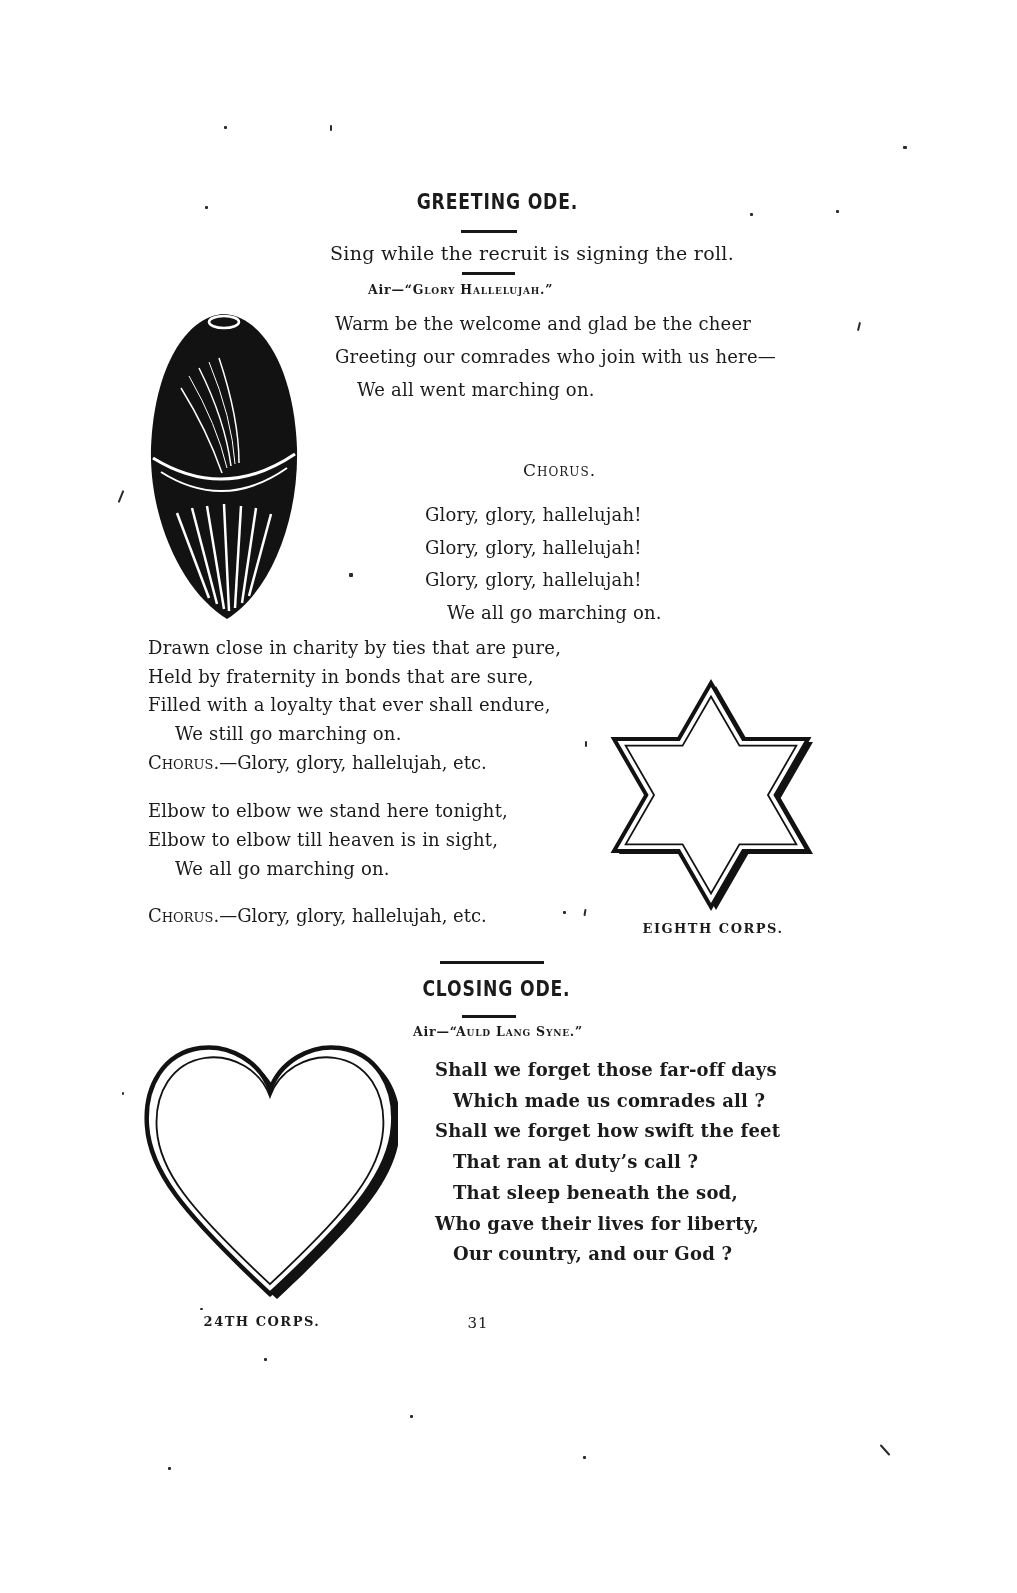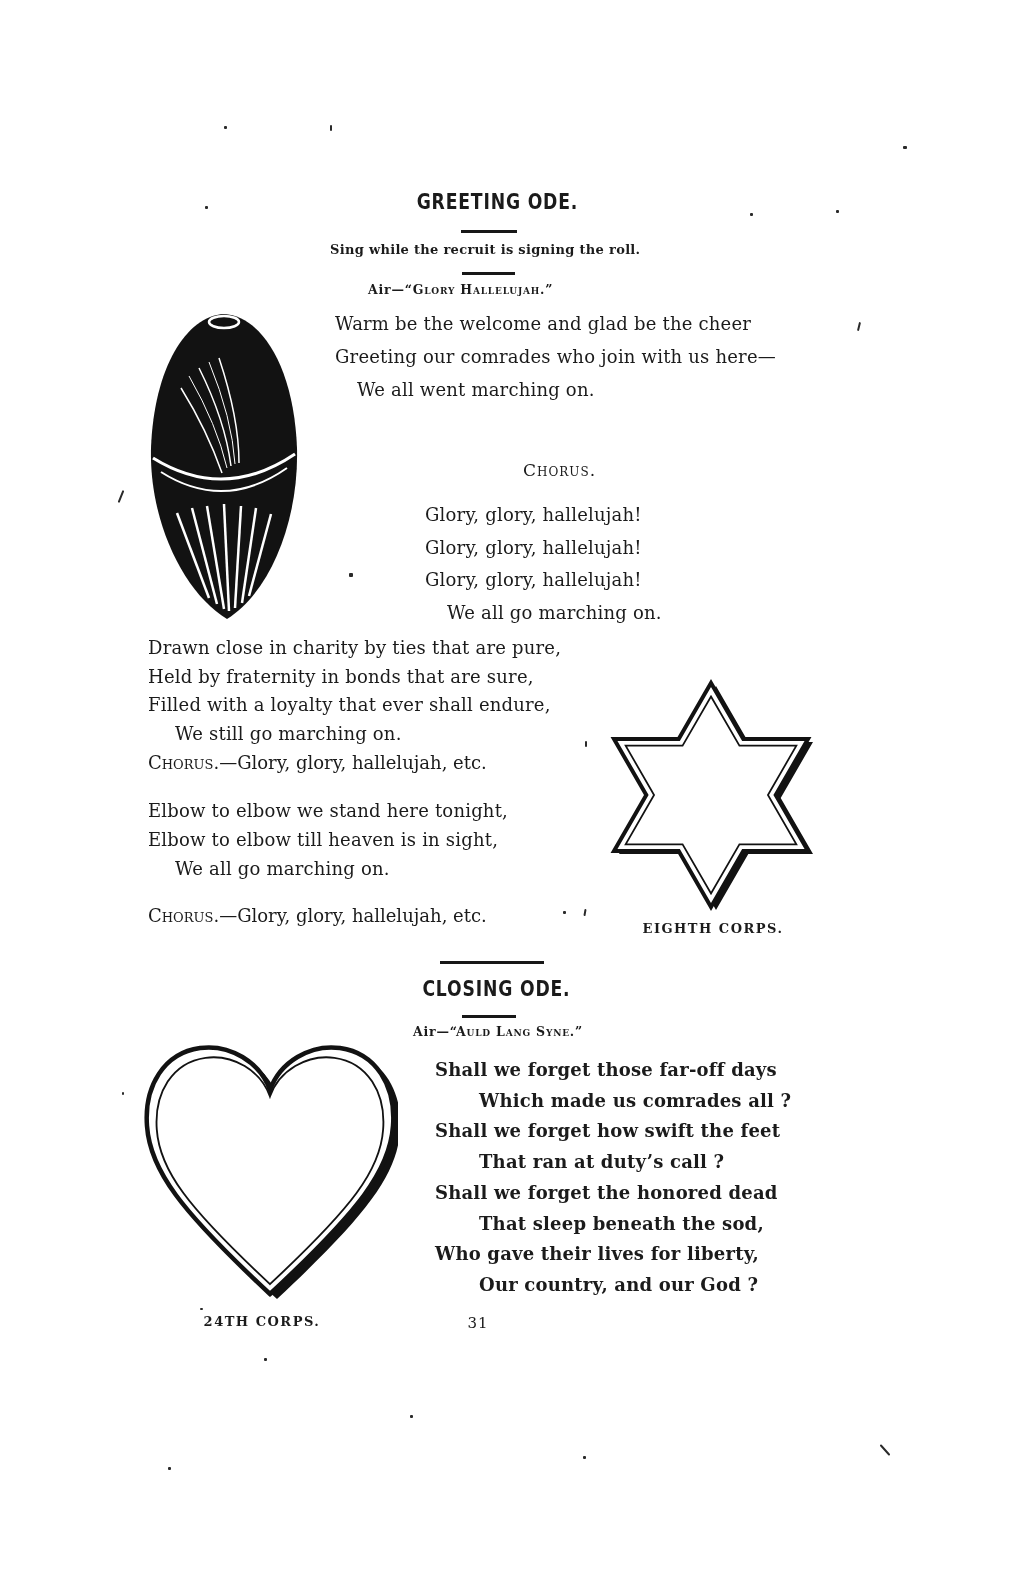--- a/index.html
+++ b/index.html
@@ -12,37 +12,37 @@
   .sc { font-variant:small-caps; }
 
   .ode-title {
     font-family:"DejaVu Sans", sans-serif; font-weight:bold;
     font-size:21px; letter-spacing:1px; line-height:1;
     transform:scaleX(0.82); transform-origin:center top;
     text-align:center; white-space:nowrap;
   }
   .rule { background:#171717; }
   .instruction {
-    font-weight:bold; font-size:13px; letter-spacing:0.3px;
+    font-weight:normal; font-size:19px; letter-spacing:0.3px;
     text-align:center; white-space:nowrap; line-height:1.1;
   }
   .air-line {
     font-weight:bold; font-size:12.5px; letter-spacing:0.8px;
     text-align:center; white-space:nowrap; line-height:1.1;
   }
   .body-text { font-size:18px; letter-spacing:0.2px; }
   .verse div { white-space:nowrap; }
   .v1 { line-height:33px; }
   .cho { line-height:32.5px; }
   .v2 { line-height:28.5px; }
   .v3 { line-height:29px; }
   .vc { line-height:30.7px;font-weight:bold; }
   .indent1 { margin-left:22px; }
   .indent2 { margin-left:27px; }
-  .indent3 { margin-left:44px; }
+  .indent3 { margin-left:18px; }
   .chorus-heading {
     font-variant:small-caps; font-size:17px; letter-spacing:1px; line-height:1.15;
     white-space:nowrap;
   }
   .refrain { font-size:18px; white-space:nowrap; line-height:1.15; }
   .corps-label {
     font-weight:bold; font-size:13px; letter-spacing:1.5px;
     text-align:center; white-space:nowrap; line-height:1.1;
   }
   .page-number { font-size:15px; text-align:center; line-height:1.1; letter-spacing:1px; }
@@ -141,21 +141,20 @@
       <path d="M128 52 C 118 24, 88 6, 58 10 C 22 15, 2 48, 5 88 C 8 132, 38 172, 128 256 C 218 172, 248 132, 251 88 C 254 48, 234 15, 198 10 C 168 6, 138 24, 128 52 Z" transform="translate(10.2,10.6) scale(0.92)" fill="none" stroke="#121212" stroke-width="2"></path>
     </svg>
   </span>
   <div class="abs corps-label" style="left:182px; top:1315px; width:160px;">24TH CORPS.</div>
 
   <div class="abs body-text verse vc" style="left:435px; top:1055px;">
     <div>Shall we forget those far-off days</div>
     <div class="indent3">Which made us comrades all ?</div>
     <div>Shall we forget how swift the feet</div>
     <div class="indent3">That ran at duty’s call ?</div>
-    <div>Shall we forget the honored dead</div>
     <div class="indent3">That sleep beneath the sod,</div>
     <div>Who gave their lives for liberty,</div>
     <div class="indent3">Our country, and our God ?</div>
   </div>
 
   <div class="abs page-number" style="left:460px; top:1315px; width:36px;">31</div>
 
   <span class="speck" style="left:224px; top:126px; width:3px; height:3px;"></span>
   <span class="speck" style="left:330px; top:125px; width:2px; height:6px;"></span>
   <span class="speck" style="left:903px; top:146px; width:4px; height:3px;"></span>

